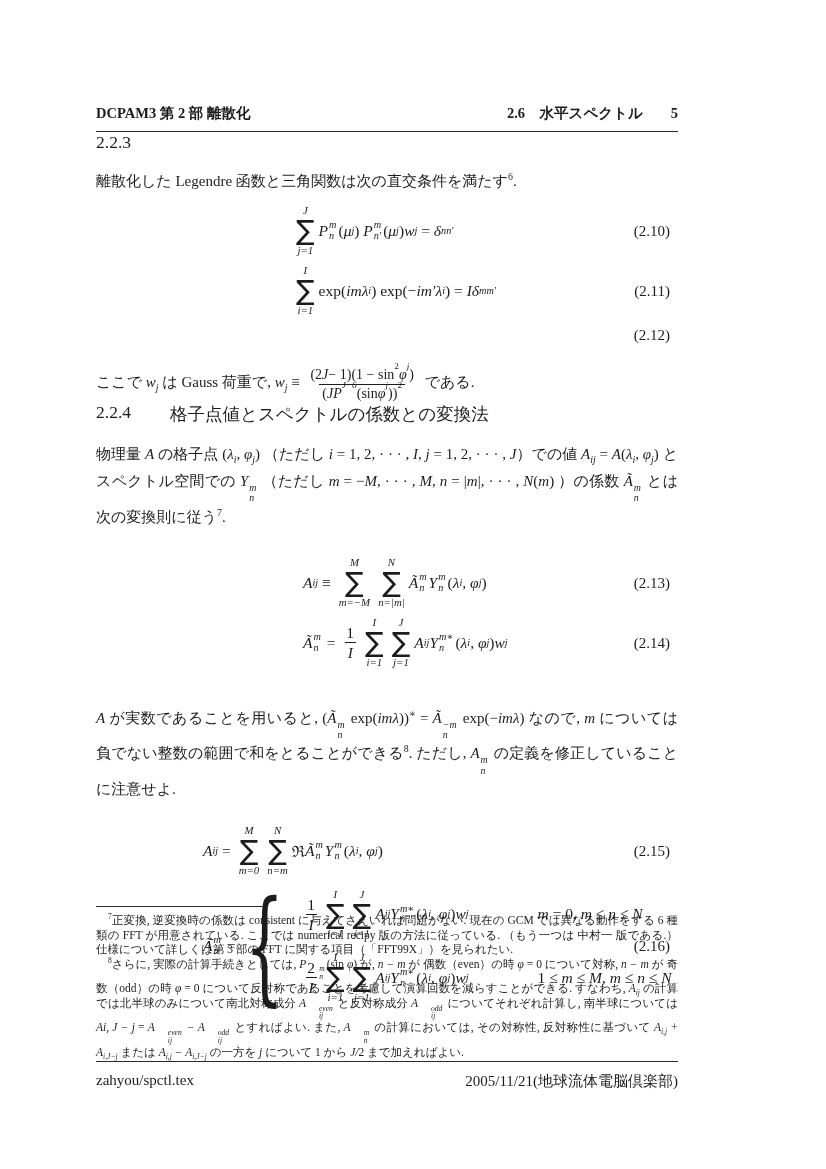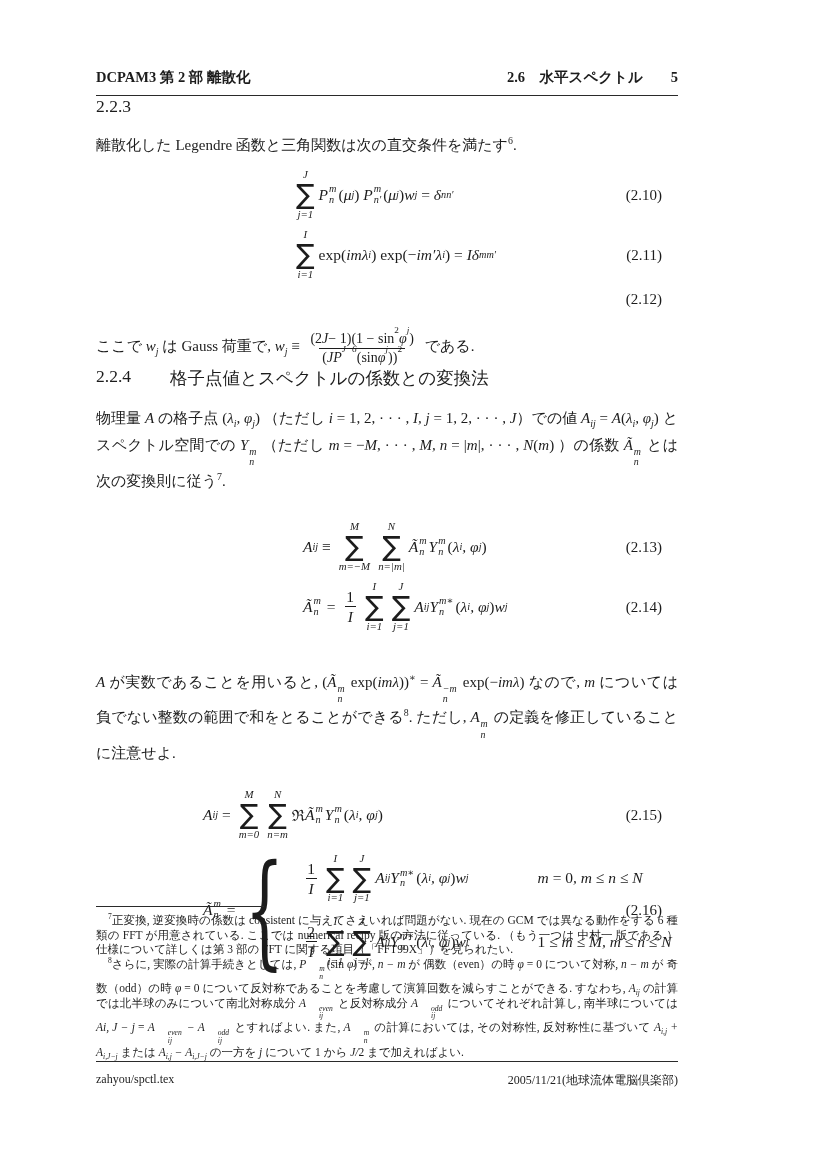--- a/index.html
+++ b/index.html
@@ -1,38 +1,38 @@
 <!DOCTYPE html>
 <html><head>
 <meta charset="utf-8">
 <style>
   html,body{margin:0;padding:0;background:#ffffff;}
   .page{position:relative;width:826px;height:1169px;background:#fff;box-sizing:border-box;
-        padding:68px 148px 0 96px;overflow:hidden;color:#1c1c1c;
+        padding:104px 148px 0 96px;overflow:hidden;color:#1c1c1c;
         font-family:"Liberation Serif","DejaVu Serif",serif;}
   
   .header{display:flex;justify-content:space-between;align-items:baseline;
           font-weight:bold;font-size:14.5px;border-bottom:1.4px solid #2a2a2a;padding-bottom:8px;}
   .header .h-right{display:flex;align-items:baseline;}
   .header .pagenum{margin-left:28px;}
   .footer{position:absolute;left:96px;right:148px;top:1061px;border-top:1px solid #2a2a2a;
-          padding-top:10px;display:flex;justify-content:space-between;font-size:12px;}
+          padding-top:10px;display:flex;justify-content:space-between;font-size:15px;}
   
   h2.sec{font-size:17.5px;font-weight:normal;margin:0;display:flex;}
   h2.sec .secnum{margin-right:18px;}
   .sec223{margin-top:33px;}
   .sec224{margin-top:30px;gap:21px;}
   p.body{font-size:15px;line-height:27px;margin:15px 0 0 0;text-align:justify;}
   p.tight{margin-top:17px;}
   
   .eqwrap{margin-top:6px;}
   .eq{position:relative;display:flex;align-items:center;min-height:60px;}
   .eq .math{display:inline-flex;align-items:center;white-space:nowrap;font-size:15.5px;}
   .eq .math .rm,.eq .math .it{white-space:pre;}
-  .eq .eqnum{position:absolute;right:16px;top:50%;transform:translateY(-50%);font-size:15px;}
+  .eq .eqnum{position:absolute;right:8px;top:50%;transform:translateY(-50%);font-size:15px;}
   .ga{padding-left:196px;}
   .gb{padding-left:207px;}
   .gc{padding-left:107px;}
   .eq.empty{min-height:28px;}
   .eq216{min-height:130px;}
   
   .rm{font-style:normal;}
   .it{font-style:italic;}
   sup.sp{font-size:0.66em;line-height:0;}
   sub.sb{font-size:0.66em;line-height:0;font-style:italic;}

